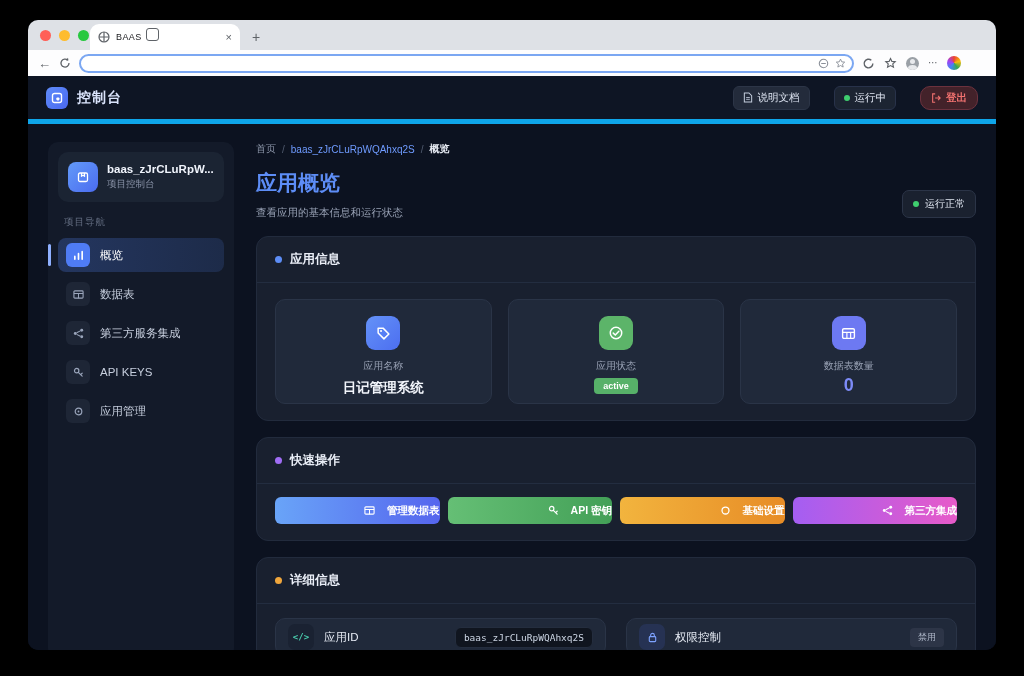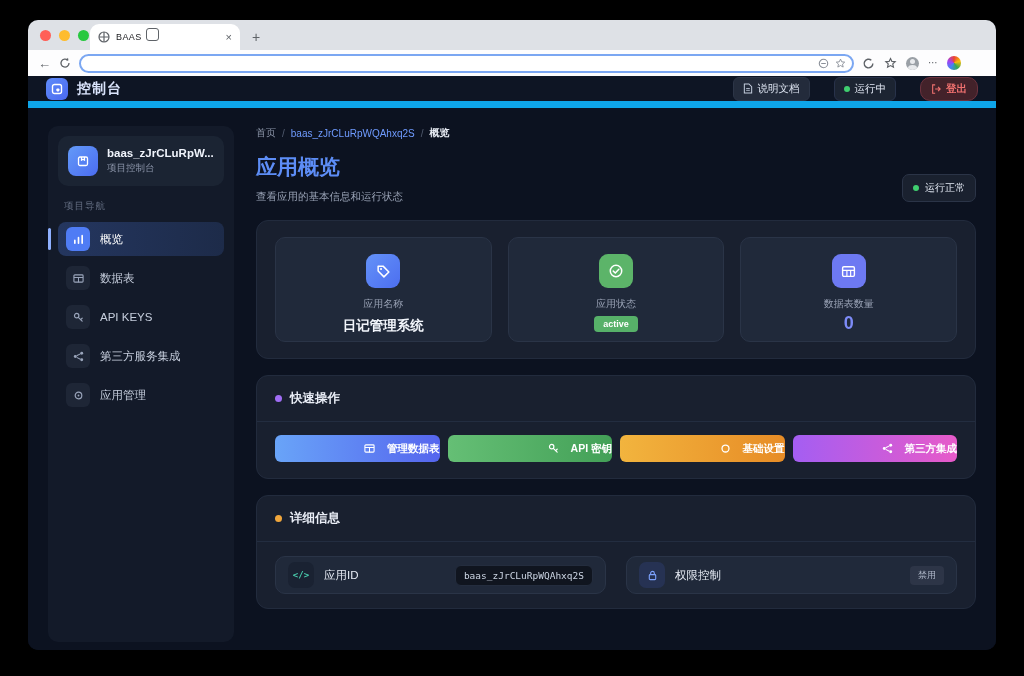--- a/index.html
+++ b/index.html
@@ -29,22 +29,22 @@
   .pill-ico { width:11px; height:11px; }
   .tb-right { display:flex; align-items:center; gap:9px; }
   .avatar { width:13px; height:13px; border-radius:50%; background:#9aa0a6; position:relative; overflow:hidden; }
   .avatar:before{content:""; position:absolute; left:4px; top:2px; width:5px; height:5px; border-radius:50%; background:#e8eaed;}
   .avatar:after{content:""; position:absolute; left:2px; top:8px; width:9px; height:6px; border-radius:50%; background:#e8eaed;}
   .browser-logo { width:14px; height:14px; border-radius:50%;
      background:conic-gradient(#ea4335,#fbbc05,#34a853,#4285f4,#a142f4,#ea4335); }
 
   
   .app { height:574px; background:#0c1220; color:#dbe2f0; }
-  .app-header { height:32px; display:flex; align-items:center; padding:0 18px;
-                background:#0e1524; border-bottom:7px solid #0ea5e9; }
+  .app-header { height:48px; display:flex; align-items:center; padding:0 18px;
+                background:#0e1524; border-bottom:5px solid #0ea5e9; }
   .logo-sq { width:22px; height:22px; border-radius:6px; background:linear-gradient(135deg,#5f8cfa,#4a68ef);
              display:flex; align-items:center; justify-content:center; }
   .app-title { margin-left:9px; font-size:14px; font-weight:bold; color:#d9e3fb; letter-spacing:1px; }
   .header-right { margin-left:auto; display:flex; align-items:center; gap:24px; }
   .hbtn { display:flex; align-items:center; gap:5px; background:#232b3b; border:1px solid #2c3547;
           border-radius:6px; padding:4px 9px; font-size:10.5px; color:#dce3f0; }
   .run-badge { display:flex; align-items:center; gap:5px; background:#1c2432; border:1px solid #28324a;
                border-radius:6px; padding:4px 9px; font-size:10.5px; color:#e4eaf6; }
   .dot { width:6px; height:6px; border-radius:50%; display:inline-block; }
   .dot-green{ background:#3fce6f; }
@@ -238,36 +238,36 @@
             <svg width="11" height="11" viewBox="0 0 12 12">
                 <rect x="1" y="2" width="10" height="8" rx="1" fill="none" stroke="currentColor" stroke-width="1.2"></rect>
                 <path d="M1 5h10M6 5v5" stroke="currentColor" stroke-width="1.1"></path>
               </svg>
           </span>
           <span class="nav-text">数据表</span>
         </div>
         <div class="nav-item">
           <span class="nav-ico-sq">
             <svg width="11" height="11" viewBox="0 0 12 12">
-                <circle cx="4" cy="4" r="2.4" fill="none" stroke="currentColor" stroke-width="1.3"></circle>
-                <path d="M5.8 5.8 10 10M8.3 8.3 10 6.8" fill="none" stroke="currentColor" stroke-width="1.3" stroke-linecap="round"></path>
-              </svg>
-          </span>
-          <span class="nav-text">API KEYS</span>
-        </div>
-        <div class="nav-item">
-          <span class="nav-ico-sq">
-            <svg width="11" height="11" viewBox="0 0 12 12">
                 <circle cx="9.5" cy="2.5" r="1.6" fill="currentColor"></circle>
                 <circle cx="2.5" cy="6" r="1.6" fill="currentColor"></circle>
                 <circle cx="9.5" cy="9.5" r="1.6" fill="currentColor"></circle>
                 <path d="M4 5.2 8 3.1M4 6.9 8 9" stroke="currentColor" stroke-width="1.1"></path>
               </svg>
           </span>
           <span class="nav-text">第三方服务集成</span>
+        </div>
+        <div class="nav-item">
+          <span class="nav-ico-sq">
+            <svg width="11" height="11" viewBox="0 0 12 12">
+                <circle cx="4" cy="4" r="2.4" fill="none" stroke="currentColor" stroke-width="1.3"></circle>
+                <path d="M5.8 5.8 10 10M8.3 8.3 10 6.8" fill="none" stroke="currentColor" stroke-width="1.3" stroke-linecap="round"></path>
+              </svg>
+          </span>
+          <span class="nav-text">API KEYS</span>
         </div>
         <div class="nav-item">
           <span class="nav-ico-sq">
             <svg width="11" height="11" viewBox="0 0 12 12">
                 <circle cx="6" cy="6" r="3.6" fill="none" stroke="currentColor" stroke-width="1.3"></circle>
                 <circle cx="6" cy="6" r="1" fill="currentColor"></circle>
               </svg>
           </span>
           <span class="nav-text">应用管理</span>
         </div>
@@ -283,20 +283,24 @@
         </div>
 
         <div class="page-title">应用概览</div>
         <div class="page-sub">查看应用的基本信息和运行状态</div>
         <div class="ok-badge">
           <span class="dot dot-green"></span>
           <span>运行正常</span>
         </div>
 
         <div class="section">
+          <div class="sec-head">
+            <span class="sec-dot" style="background:#5d8df6"></span>
+            <span class="sec-title">应用信息</span>
+          </div>
           <div class="cards">
             <div class="info-card">
               <div class="card-ico ci-blue">
                 <svg width="15" height="15" viewBox="0 0 14 14">
                     <path d="M2 2h4.6L12 7.4 7.4 12 2 6.6Z" fill="none" stroke="#fff" stroke-width="1.4" stroke-linejoin="round"></path>
                     <circle cx="4.7" cy="4.7" r="1" fill="#fff"></circle>
                   </svg>
               </div>
               <div class="card-label">应用名称</div>
               <div class="card-value">日记管理系统</div>

